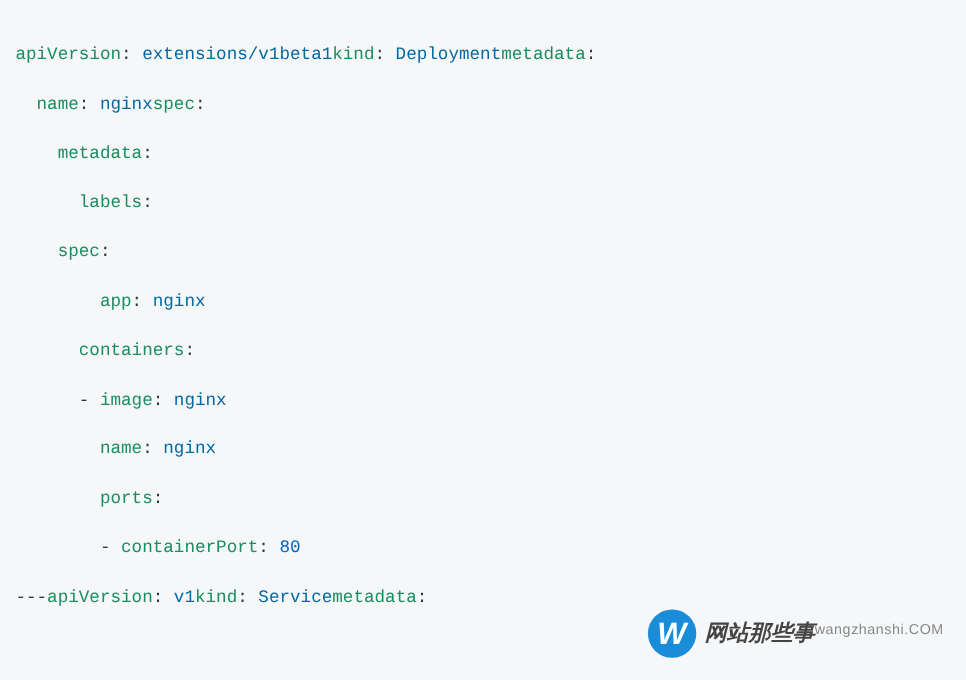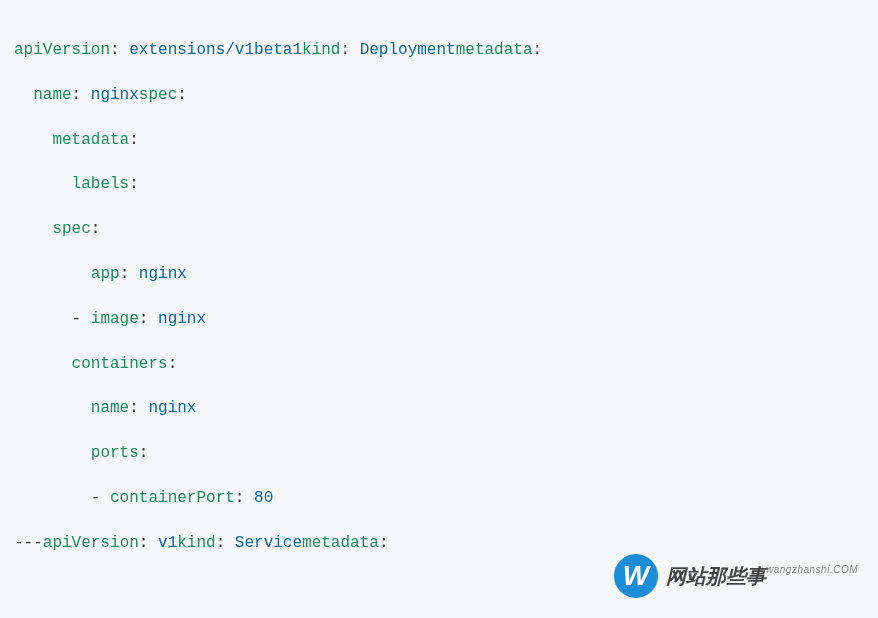--- a/index.html
+++ b/index.html
@@ -65,38 +65,37 @@
     }
     .watermark-cn {
       font-family: 'Microsoft YaHei', Arial, sans-serif;
       font-size: 20px;
       font-weight: bold;
       font-style: italic;
       color: #444;
     }
     .watermark-en {
       font-family: Arial, sans-serif;
-      font-size: 10px;
+      font-size: 13px;
       color: #888;
       letter-spacing: 0.5px;
-      font-style: italic;
     }
   </style>
 </head>
 <body>
 
 <div id="code-container">
     <div class="line"><span class="key">apiVersion</span><span class="colon">: </span><span class="value-text">extensions/v1beta1</span><span class="key">kind</span><span class="colon">: </span><span class="value-text">Deployment</span><span class="key">metadata</span><span class="colon">:</span></div>
     <div class="line">  <span class="key">name</span><span class="colon">: </span><span class="value-text">nginx</span><span class="key">spec</span><span class="colon">:</span></div>
     <div class="line">    <span class="key">metadata</span><span class="colon">:</span></div>
     <div class="line">      <span class="key">labels</span><span class="colon">:</span></div>
     <div class="line">    <span class="key">spec</span><span class="colon">:</span></div>
     <div class="line">        <span class="key">app</span><span class="colon">: </span><span class="value-text">nginx</span></div>
+    <div class="line">      <span class="key">containers</span><span class="colon">:</span></div>
     <div class="line">      <span class="separator">- </span><span class="key">image</span><span class="colon">: </span><span class="value-text">nginx</span></div>
-    <div class="line">      <span class="key">containers</span><span class="colon">:</span></div>
     <div class="line">        <span class="key">name</span><span class="colon">: </span><span class="value-text">nginx</span></div>
     <div class="line">        <span class="key">ports</span><span class="colon">:</span></div>
     <div class="line">        <span class="separator">- </span><span class="key">containerPort</span><span class="colon">: </span><span class="value-number">80</span></div>
     <div class="line"><span class="separator">---</span><span class="key">apiVersion</span><span class="colon">: </span><span class="value-text">v1</span><span class="key">kind</span><span class="colon">: </span><span class="value-text">Service</span><span class="key">metadata</span><span class="colon">:</span></div>
     <div class="line">  </div>
   </div>
 
 <div class="watermark">
   <div class="watermark-icon">W</div>
   <div class="watermark-text">

